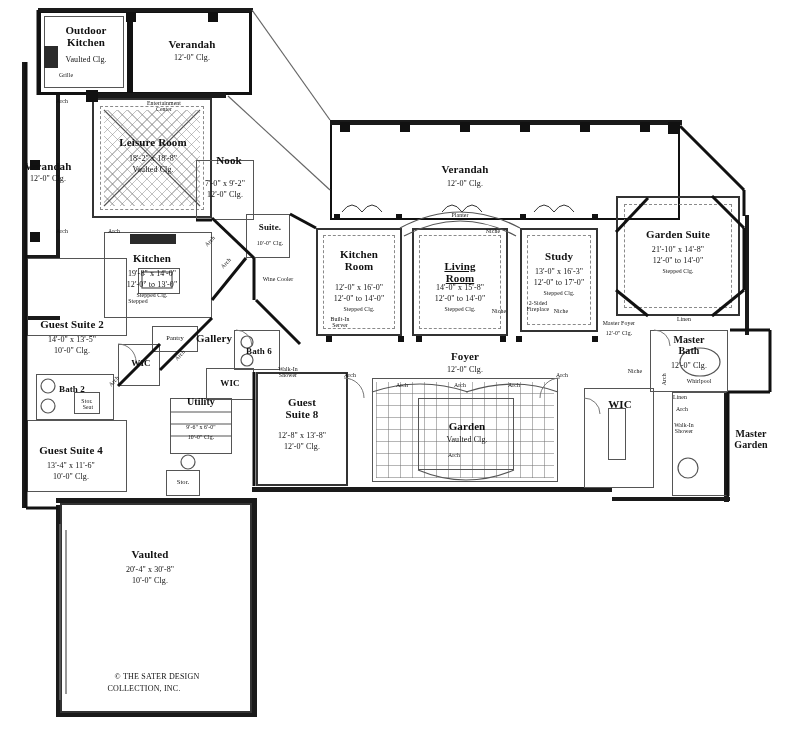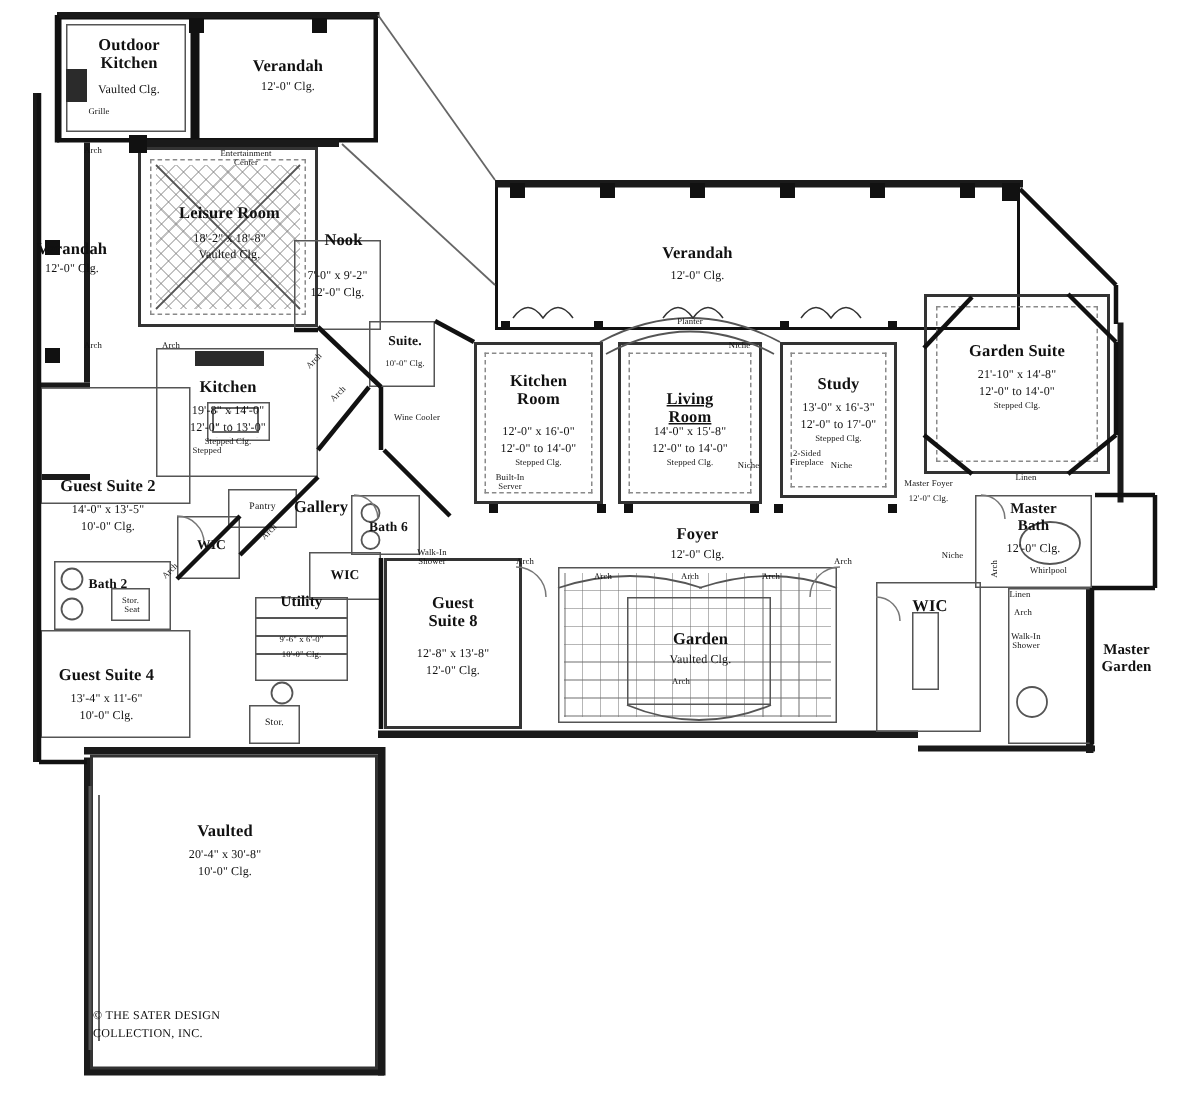--- a/index.html
+++ b/index.html
@@ -84,20 +84,21 @@
   .tinier {
     font-size: 5.8px;
   }
   .rot90 { transform: rotate(-90deg); transform-origin: 50% 50%; }
   .rot45 { transform: rotate(-45deg); transform-origin: 50% 50%; }
   .copyright {
     position: absolute;
     font-size: 8px;
     letter-spacing: .2px;
     line-height: 1.3;
+    text-align: center;
     color: #111;
   }
   svg.overlay {
     position: absolute;
     left: 0; top: 0;
     width: 800px; height: 733px;
     pointer-events: none;
   }
 </style>
 </head>

